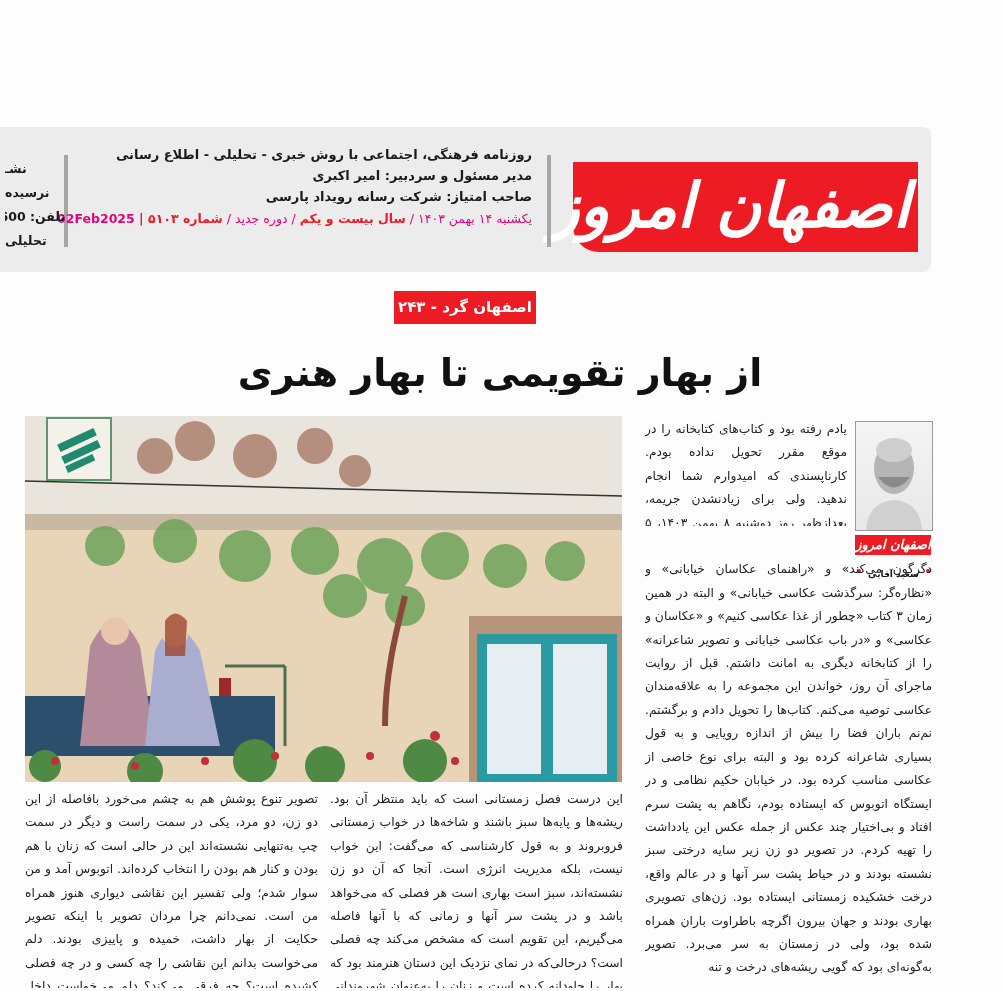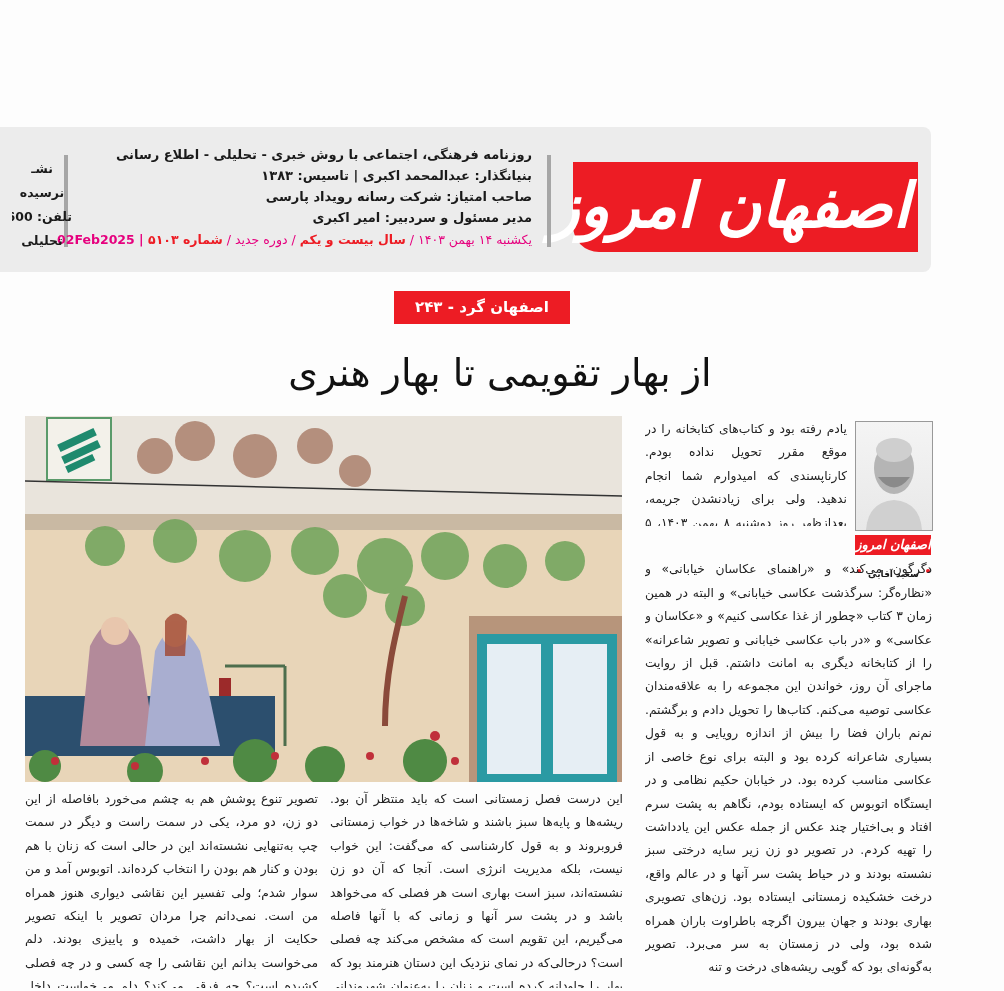--- a/index.html
+++ b/index.html
@@ -5,24 +5,24 @@
   html,body{margin:0;padding:0;background:#fdfdfd;}
   body{width:1004px;height:991px;position:relative;overflow:hidden;font-family:"DejaVu Sans",sans-serif;color:#1a1a1a;}
   .masthead{position:absolute;left:0;top:127px;width:931px;height:145px;background:#ececec;border-radius:0 8px 8px 0;}
   .logo-box{position:absolute;left:573px;top:35px;width:345px;height:90px;background:#ed1c24;border-radius:0 0 0 26px;}
   .logo-text{position:absolute;right:8px;top:-2px;color:#fff;font-family:"DejaVu Serif",serif;font-size:62px;font-weight:bold;line-height:92px;direction:rtl;white-space:nowrap;letter-spacing:-3px;font-style:italic;}
   .vbar{position:absolute;width:4px;background:#a6a6a6;}
   .info{position:absolute;left:82px;top:17px;width:450px;direction:rtl;text-align:right;font-size:13px;font-weight:bold;line-height:21px;}
   .info .line{display:block;white-space:nowrap;}
   .info .date-line{color:#e6007e;font-size:12.5px;margin-top:1px;}
   .info .date-line .bold-red{color:#e6007e;font-weight:bold;}
-  .left-info{position:absolute;left:12px;top:30px;width:60px;direction:rtl;text-align:center;font-size:12.5px;font-weight:bold;line-height:24px;overflow:hidden;}
+  .left-info{position:absolute;left:5px;top:30px;width:60px;direction:rtl;text-align:left;font-size:12.5px;font-weight:bold;line-height:24px;overflow:hidden;}
   .left-info .line{display:block;white-space:nowrap;}
-  .kicker{position:absolute;left:394px;top:291px;width:176px;height:33px;background:#ed1c24;color:#fff;font-weight:bold;font-size:15px;text-align:center;line-height:33px;direction:rtl;}
-  .headline{position:absolute;left:220px;top:338px;width:560px;text-align:center;direction:rtl;font-size:38px;font-weight:normal;line-height:70px;color:#111;}
+  .kicker{position:absolute;left:394px;top:291px;width:142px;height:33px;background:#ed1c24;color:#fff;font-weight:bold;font-size:15px;text-align:center;line-height:33px;direction:rtl;}
+  .headline{position:absolute;left:220px;top:338px;width:560px;text-align:center;direction:rtl;font-size:38px;font-weight:bold;line-height:70px;color:#111;}
   .photo{position:absolute;left:25px;top:416px;width:597px;height:366px;overflow:hidden;background:#e3d7c6;}
   .col{position:absolute;direction:rtl;text-align:justify;font-size:12.3px;line-height:23.4px;color:#222;}
   .col p{margin:0;}
   .author{position:absolute;left:855px;top:421px;width:77px;}
   .author-photo{width:76px;height:108px;border:1px solid #999;background:linear-gradient(#f4f4f4,#e8e8e8);position:relative;overflow:hidden;}
   .author-logo{margin-top:4px;width:76px;height:20px;background:#ed1c24;color:#fff;font-size:13px;font-weight:bold;font-style:italic;text-align:center;line-height:20px;direction:rtl;}
   .author-name{font-size:9px;text-align:center;direction:rtl;margin-top:14px;font-weight:bold;}
   .dots{display:flex;justify-content:space-between;padding:0 2px;margin-top:-10px;}
   .dot{width:4px;height:4px;background:#ed1c24;border-radius:50%;}
 </style>
@@ -31,23 +31,22 @@
 
 <div class="masthead">
   <div class="logo-box">
     <span class="logo-text">اصفهان امروز</span>
   </div>
   <div class="vbar" style="left:547px;top:28px;height:92px;"></div>
   <div class="vbar" style="left:64px;top:28px;height:92px;"></div>
 
   <div class="info">
     <span class="line">روزنامه فرهنگی، اجتماعی با روش خبری - تحلیلی - اطلاع رسانی</span>
-    <span class="line">بنیانگذار: عبدالمحمد اکبری | تاسیس: ۱۳۸۳</span>
+    <span class="line">مدیر مسئول و سردبیر: امیر اکبری</span>
     <span class="line">صاحب امتیاز: شرکت رسانه رویداد پارسی</span>
-    <span class="line">مدیر مسئول و سردبیر: امیر اکبری</span>
     <span class="line date-line">
       <span style="font-weight:normal">یکشنبه ۱۴ بهمن ۱۴۰۳ / </span><span class="bold-red" style="color:#ed1c24">سال بیست و یکم</span><span style="font-weight:normal"> / دوره جدید / </span><span class="bold-red" style="color:#ed1c24">شماره ۵۱۰۳</span><span> | 02Feb2025</span>
     </span>
   </div>
 
   <div class="left-info">
     <span class="line">نشـ</span>
     <span class="line">نرسیده</span>
     <span class="line">تلفن: 600</span>
     <span class="line">تحلیلی</span>

